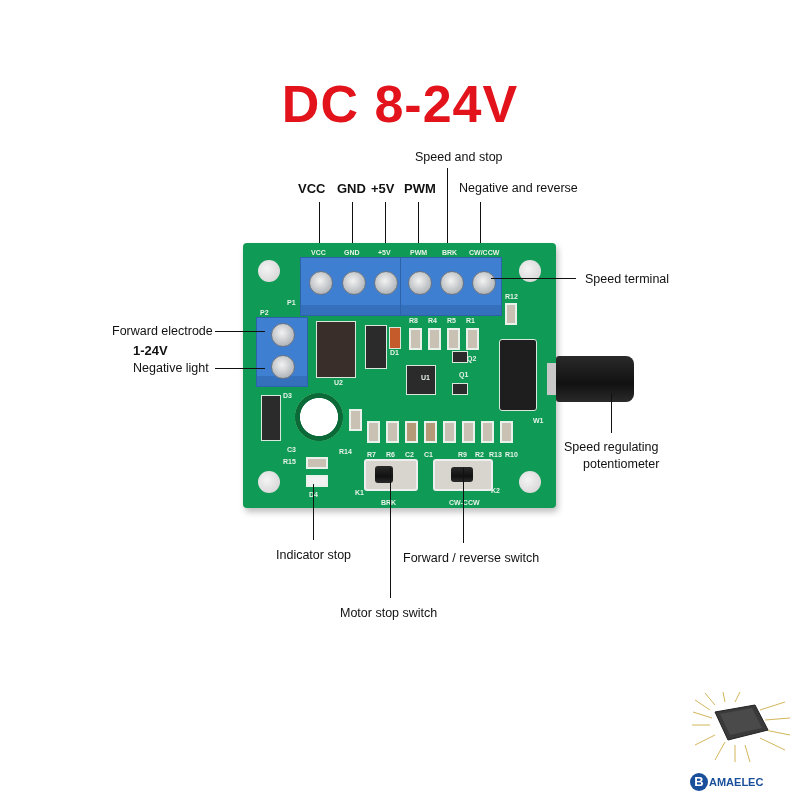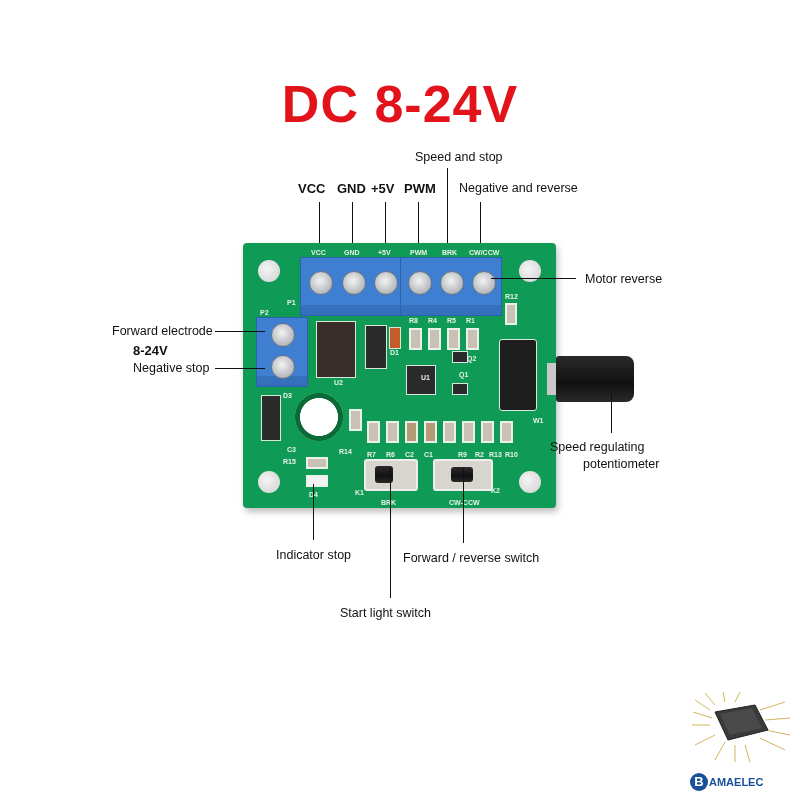--- a/index.html
+++ b/index.html
@@ -137,36 +137,36 @@
 
   <div class="abs comp" style="left:256px;top:96px;width:36px;height:70px;background:#1e1e1e;border-radius:3px;"></div>
   <div class="abs silk" style="left:290px;top:174px;">W1</div>
 </div>
 
 <div class="abs" style="left:547px;top:363px;width:10px;height:32px;background:#c8c8c8;"></div>
 <div class="abs knob" style="left:556px;top:356px;width:78px;height:46px;border-radius:3px 8px 8px 3px;"></div>
 
 <div class="abs lbl" style="left:112px;top:324px;">Forward electrode</div>
 <div class="abs line" style="left:215px;top:331px;width:50px;height:1px;"></div>
-<div class="abs lbl b" style="left:133px;top:343px;">8-24V</div>
-<div class="abs lbl" style="left:133px;top:361px;">Negative stop</div>
+<div class="abs lbl b" style="left:133px;top:343px;">1-24V</div>
+<div class="abs lbl" style="left:133px;top:361px;">Negative light</div>
 <div class="abs line" style="left:215px;top:368px;width:50px;height:1px;"></div>
 
 <div class="abs line" style="left:491px;top:278px;width:85px;height:1px;"></div>
-<div class="abs lbl" style="left:585px;top:272px;">Motor reverse</div>
+<div class="abs lbl" style="left:585px;top:272px;">Speed terminal</div>
 <div class="abs line" style="left:611px;top:393px;width:1px;height:40px;"></div>
-<div class="abs lbl" style="left:550px;top:440px;">Speed regulating</div>
+<div class="abs lbl" style="left:564px;top:440px;">Speed regulating</div>
 <div class="abs lbl" style="left:583px;top:457px;">potentiometer</div>
 
 <div class="abs line" style="left:313px;top:484px;width:1px;height:56px;"></div>
 <div class="abs lbl" style="left:276px;top:548px;">Indicator stop</div>
 <div class="abs line" style="left:463px;top:468px;width:1px;height:75px;"></div>
 <div class="abs lbl" style="left:403px;top:551px;">Forward / reverse switch</div>
 <div class="abs line" style="left:390px;top:468px;width:1px;height:130px;"></div>
-<div class="abs lbl" style="left:340px;top:606px;">Start light switch</div>
+<div class="abs lbl" style="left:340px;top:606px;">Motor stop switch</div>
 
 <div class="abs" style="left:690px;top:690px;width:105px;height:105px;">
   <svg width="105" height="75" viewBox="0 0 105 75">
     <g stroke="#d3b65a" stroke-width="1" fill="none">
       <path d="M20 20 L5 10 M25 15 L15 3 M35 12 L33 2 M45 12 L50 2 M70 20 L95 12 M75 30 L100 28 M75 40 L100 45 M70 48 L95 60 M55 55 L60 72 M45 55 L45 72 M35 52 L25 70 M25 45 L5 55 M20 35 L2 35 M22 28 L3 22"></path>
     </g>
     <polygon points="25,22 65,15 78,40 38,50" fill="#3a3a3a" stroke="#222"></polygon>
     <polygon points="30,24 62,18 72,38 40,45" fill="#4a4a4a"></polygon>
   </svg>
   <div style="display:flex;align-items:center;gap:1px;margin-top:4px;">

